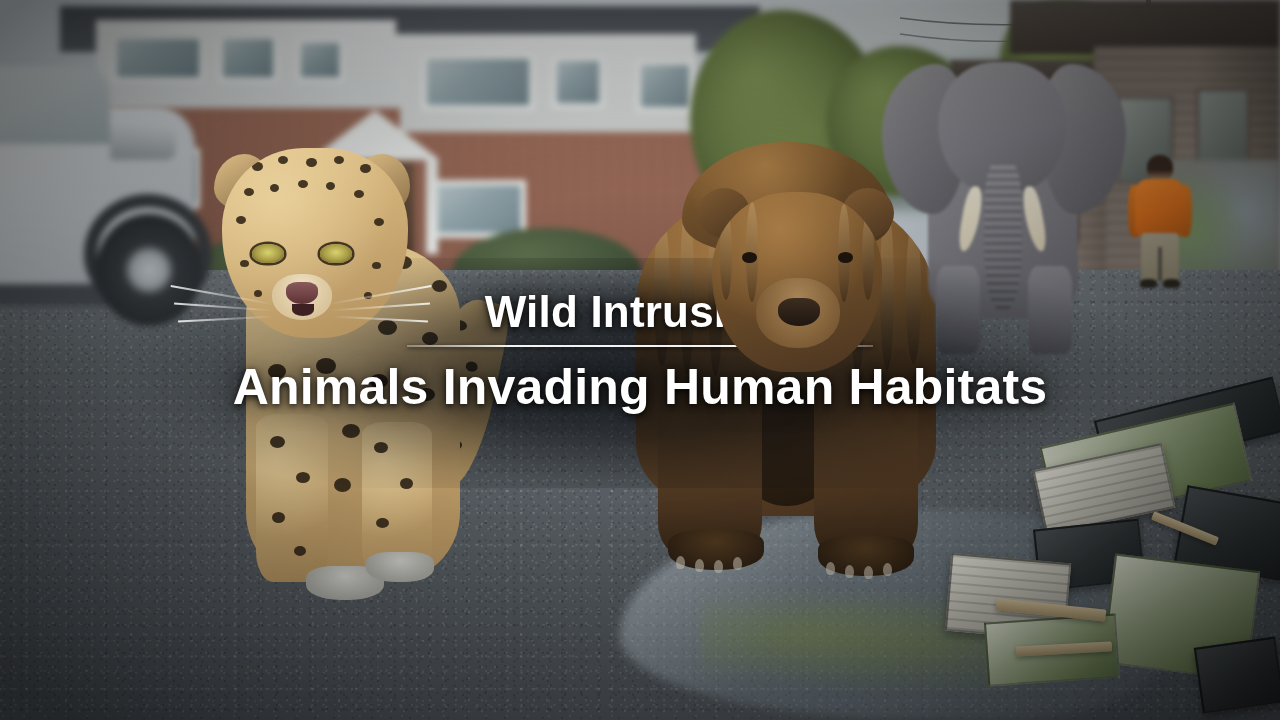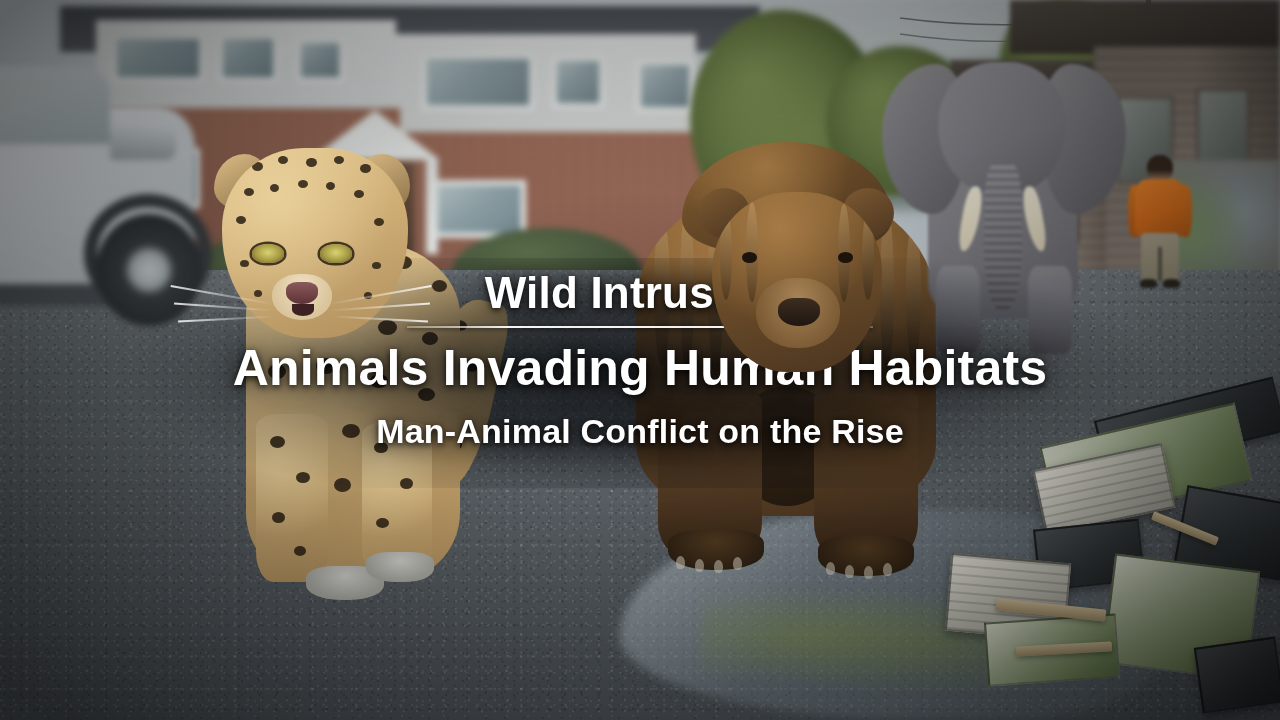--- a/index.html
+++ b/index.html
@@ -749,16 +749,15 @@
     <div class="plank" style="left:220px;top:126px; width:70px; height:9px;  transform:rotate(22deg);"></div>
   </div>
 
   <div class="layer vignette"></div>
   <div class="layer text-scrim"></div>
 
   <div class="layer titles">
     <div class="t-line1">Wild Intrusion:</div>
     <div class="t-rule"></div>
     <div class="t-line2">Animals Invading Human Habitats</div>
-    <div class="t-sub">Man-Animal Conflict on the Rise</div>
   </div>
 
 </div>
 
 </body></html>

